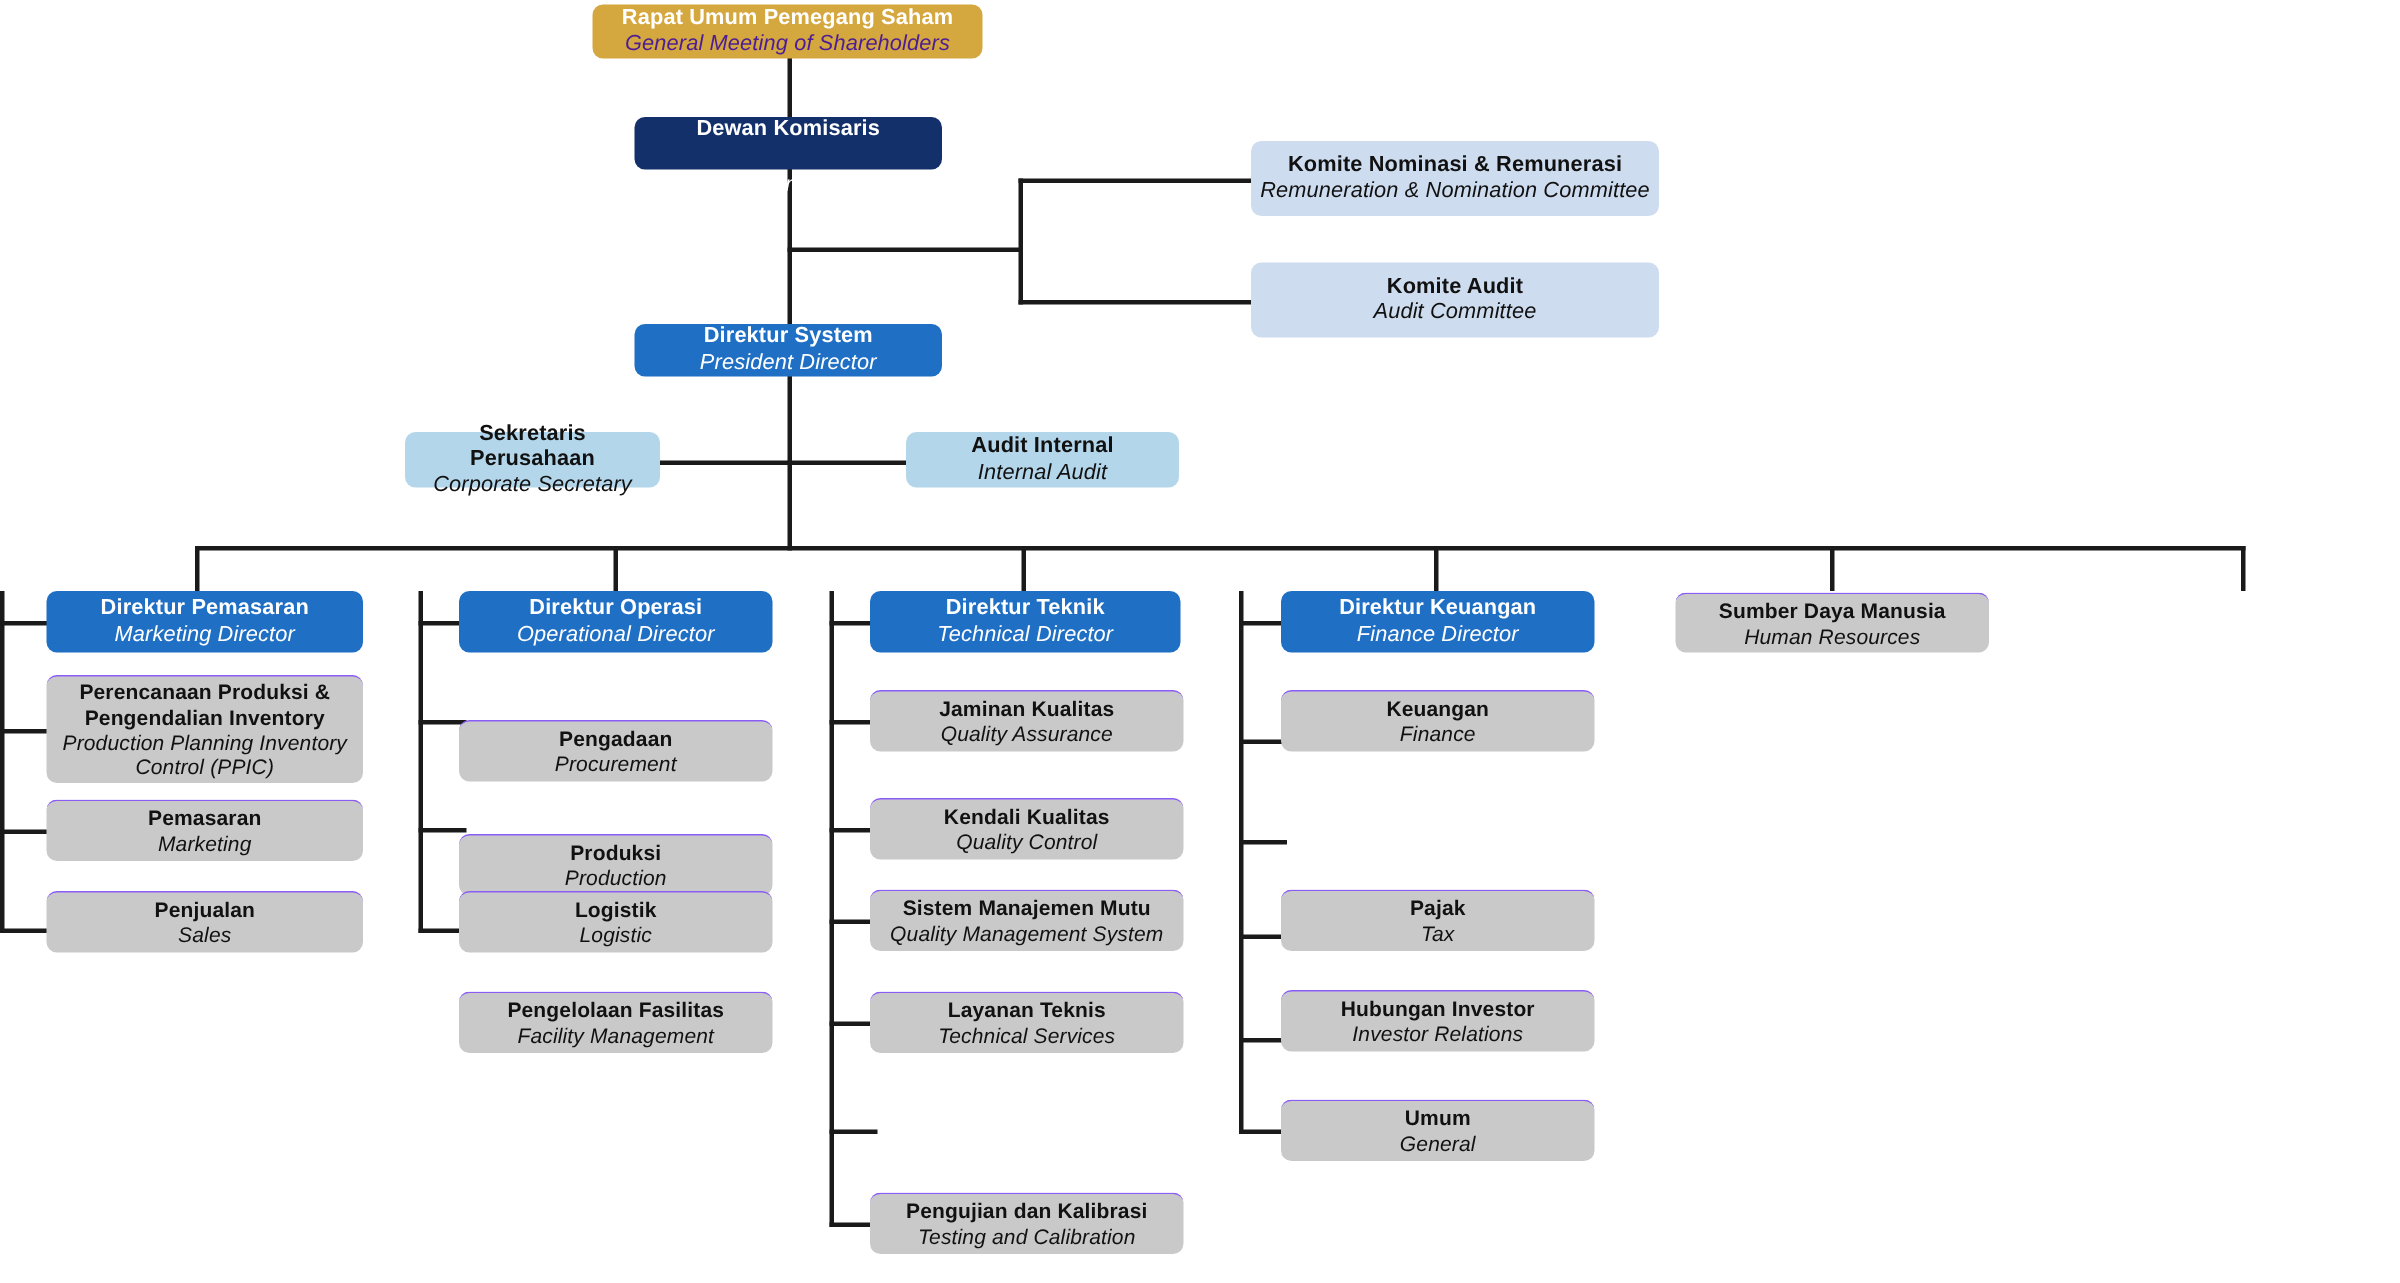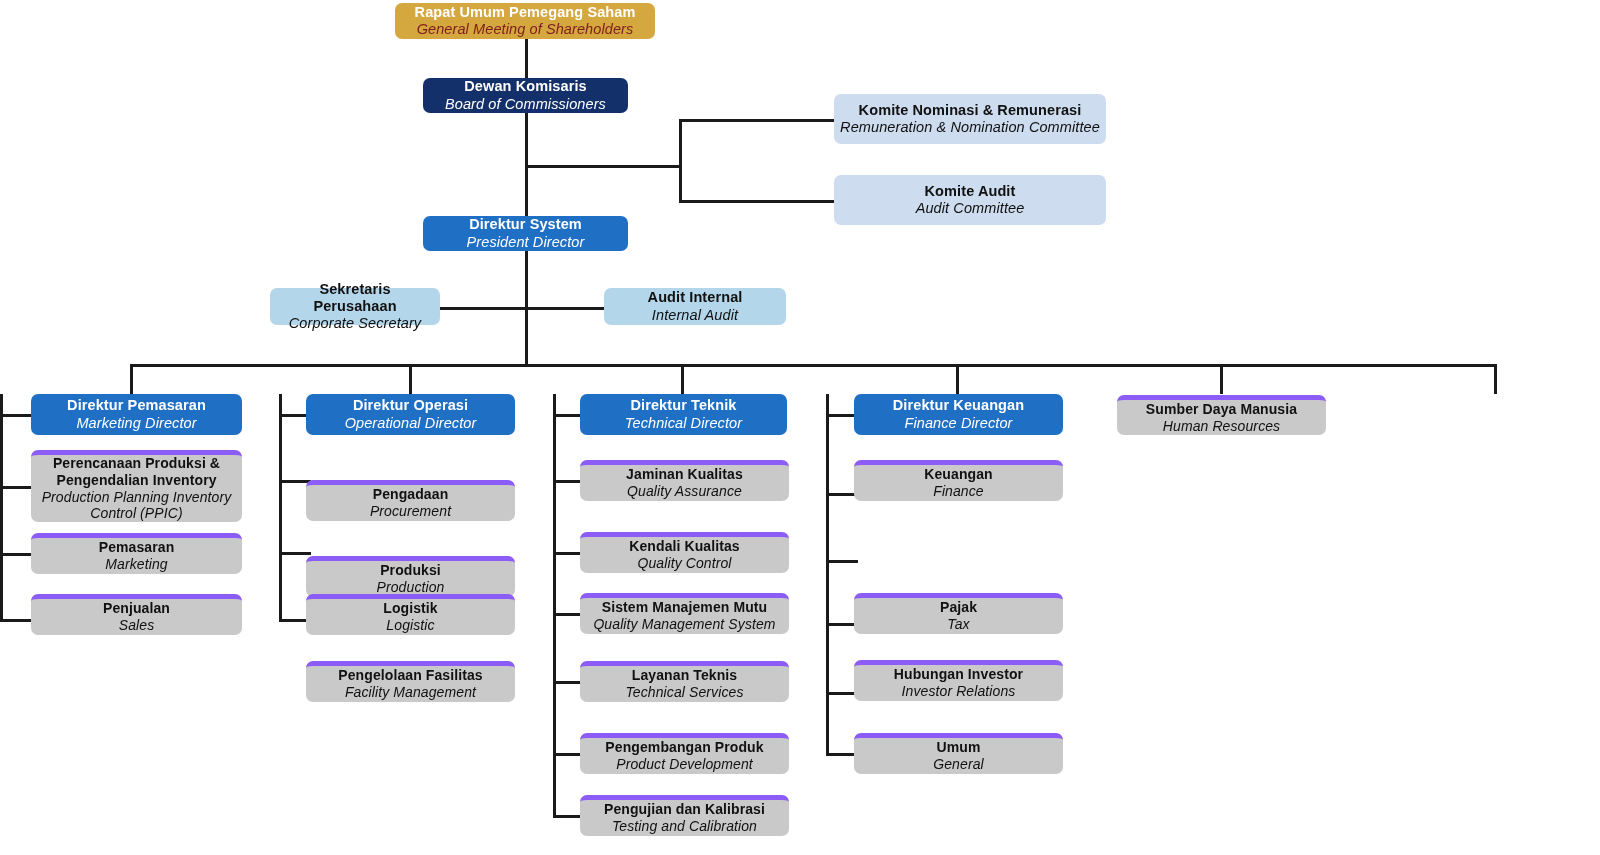--- a/index.html
+++ b/index.html
@@ -23,35 +23,35 @@
     text-align:center;
     line-height:1.18;
     padding:3px 6px;
   }
   .node .t1{font-weight:bold;font-size:14.5px;letter-spacing:.1px;}
   .node .t2{font-style:italic;font-size:14.5px;letter-spacing:.1px;}
 
   
   .v-gold{background:#d5a73f;color:#ffffff;}
   .v-gold .t1{color:#ffffff;}
-  .v-gold .t2{color:#7f1d1d;}
+  .v-gold .t2{color:#4c1d95;}
 
   .v-navy{background:#14306b;color:#ffffff;}
-  .v-navy .t1,.v-navy .t2{color:#ffffff;}
+  .v-navy .t1,.v-navy .t2{color:#ffffff;margin-top:19px;}
 
   .v-blue{background:#1f6fc4;color:#ffffff;}
   .v-blue .t1,.v-blue .t2{color:#ffffff;}
 
   .v-committee{background:#cedcef;color:#111111;}
   .v-committee .t1,.v-committee .t2{color:#111111;}
 
   .v-lightblue{background:#b4d6ea;color:#111111;}
   .v-lightblue .t1,.v-lightblue .t2{color:#111111;}
 
-  .v-gray{background:#c9c9c9;color:#111111;border-top:5px solid #8b5cf6;}
+  .v-gray{background:#c9c9c9;color:#111111;border-top:1px solid #8b5cf6;}
   .v-gray .t1,.v-gray .t2{color:#111111;}
 
   .v-gray .t1{font-size:14px;}
   .v-gray .t2{font-size:14px;}
 </style>
 </head>
 <body>
 
 <div id="chart">
 
@@ -209,24 +209,20 @@
     <span class="t2">Quality Control</span>
   </div>
   <div class="node v-gray" style="left:580px;top:593px;width:209px;height:41px;">
     <span class="t1">Sistem Manajemen Mutu</span>
     <span class="t2">Quality Management System</span>
   </div>
   <div class="node v-gray" style="left:580px;top:661px;width:209px;height:41px;">
     <span class="t1">Layanan Teknis</span>
     <span class="t2">Technical Services</span>
   </div>
-  <div class="node v-gray" style="left:580px;top:733px;width:209px;height:41px;">
-    <span class="t1">Pengembangan Produk</span>
-    <span class="t2">Product Development</span>
-  </div>
   <div class="node v-gray" style="left:580px;top:795px;width:209px;height:41px;">
     <span class="t1">Pengujian dan Kalibrasi</span>
     <span class="t2">Testing and Calibration</span>
   </div>
 
   <div class="node v-gray" style="left:854px;top:460px;width:209px;height:41px;">
     <span class="t1">Keuangan</span>
     <span class="t2">Finance</span>
   </div>
   <div class="node v-gray" style="left:854px;top:593px;width:209px;height:41px;">

